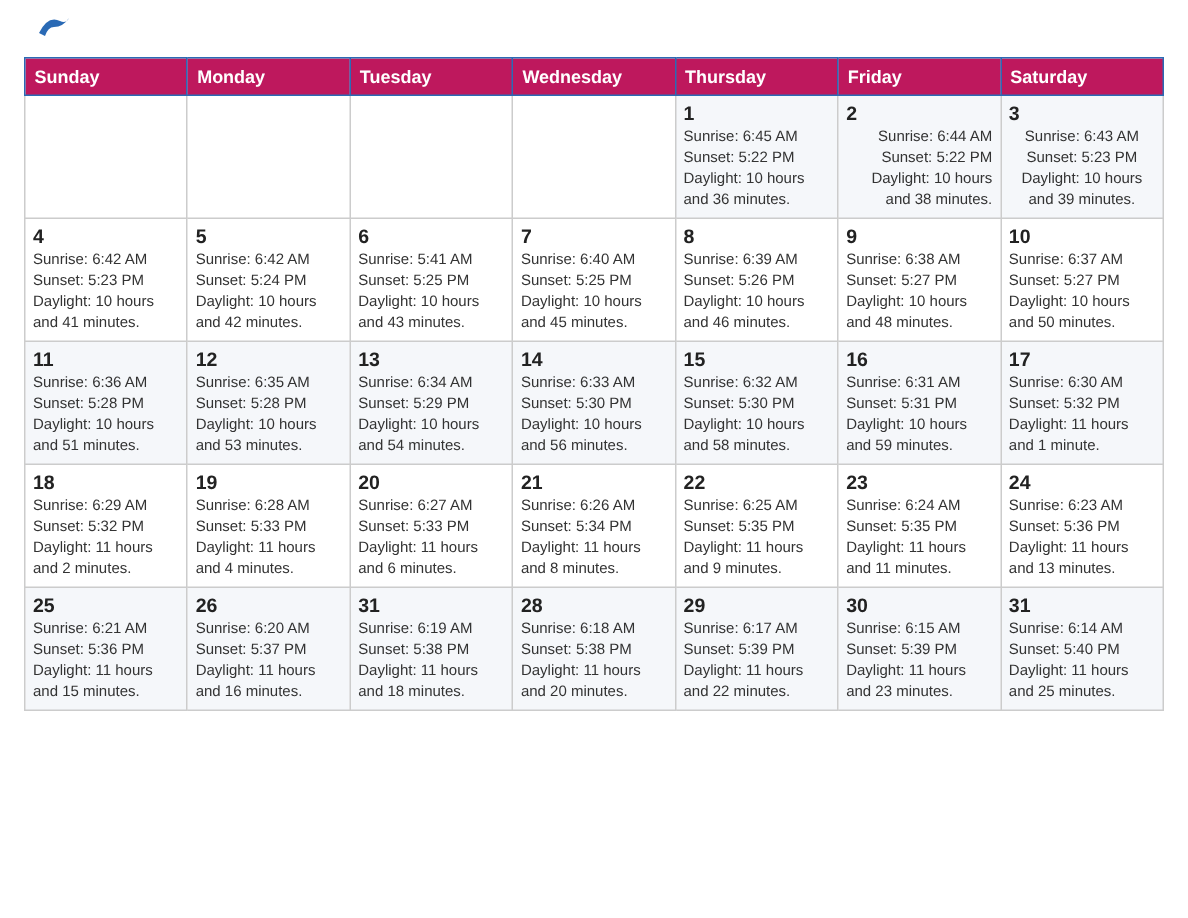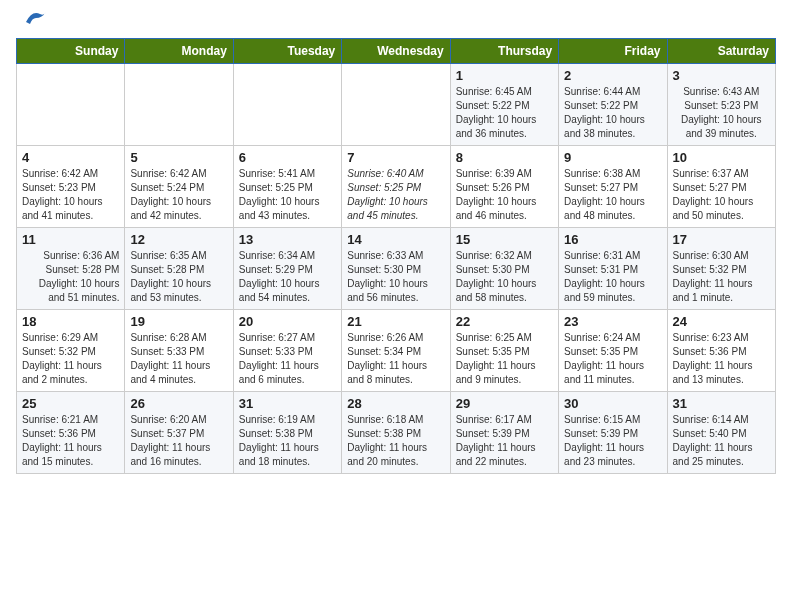--- a/index.html
+++ b/index.html
@@ -33,23 +33,23 @@
     .location {
       font-size: 14px;
       color: #555;
     }
     table {
       width: 100%;
       border-collapse: collapse;
       font-size: 10.5px;
     }
     thead tr th {
-      background: #4d7c0f;
+      background: #be185d;
       color: #fff;
-      text-align: right;
+      text-align: left;
       padding: 5px 6px;
       font-size: 12px;
       font-weight: bold;
       border: 1px solid #2a6ab5;
     }
     tbody tr td {
       border: 1px solid #ccc;
       vertical-align: top;
       padding: 4px 5px;
       width: calc(100% / 7);
@@ -114,21 +114,21 @@
         <td class="empty"></td>
         <td>
           <div class="day-num">1</div>
           <div class="day-info" style="white-space: pre-line;">Sunrise: 6:45 AM
 Sunset: 5:22 PM
 Daylight: 10 hours
 and 36 minutes.</div>
         </td>
         <td>
           <div class="day-num">2</div>
-          <div class="day-info" style="white-space: pre-line;">Sunrise: 6:44 AM
+          <div class="day-info" style="white-space: pre-line; text-align: right;">Sunrise: 6:44 AM
 Sunset: 5:22 PM
 Daylight: 10 hours
 and 38 minutes.</div>
         </td>
         <td>
           <div class="day-num">3</div>
           <div class="day-info" style="white-space: pre-line; text-align: center;">Sunrise: 6:43 AM
 Sunset: 5:23 PM
 Daylight: 10 hours
 and 39 minutes.</div>
@@ -151,21 +151,21 @@
         </td>
         <td>
           <div class="day-num">6</div>
           <div class="day-info" style="white-space: pre-line;">Sunrise: 5:41 AM
 Sunset: 5:25 PM
 Daylight: 10 hours
 and 43 minutes.</div>
         </td>
         <td>
           <div class="day-num">7</div>
-          <div class="day-info" style="white-space: pre-line; font-style: italic;">Sunrise: 6:40 AM
+          <div class="day-info" style="white-space: pre-line;">Sunrise: 6:40 AM
 Sunset: 5:25 PM
 Daylight: 10 hours
 and 45 minutes.</div>
         </td>
         <td>
           <div class="day-num">8</div>
           <div class="day-info" style="white-space: pre-line;">Sunrise: 6:39 AM
 Sunset: 5:26 PM
 Daylight: 10 hours
 and 46 minutes.</div>
@@ -181,21 +181,21 @@
           <div class="day-num">10</div>
           <div class="day-info" style="white-space: pre-line;">Sunrise: 6:37 AM
 Sunset: 5:27 PM
 Daylight: 10 hours
 and 50 minutes.</div>
         </td>
       </tr>
       <tr>
         <td>
           <div class="day-num">11</div>
-          <div class="day-info" style="white-space: pre-line; text-align: right;">Sunrise: 6:36 AM
+          <div class="day-info" style="white-space: pre-line;">Sunrise: 6:36 AM
 Sunset: 5:28 PM
 Daylight: 10 hours
 and 51 minutes.</div>
         </td>
         <td>
           <div class="day-num">12</div>
           <div class="day-info" style="white-space: pre-line;">Sunrise: 6:35 AM
 Sunset: 5:28 PM
 Daylight: 10 hours
 and 53 minutes.</div>

